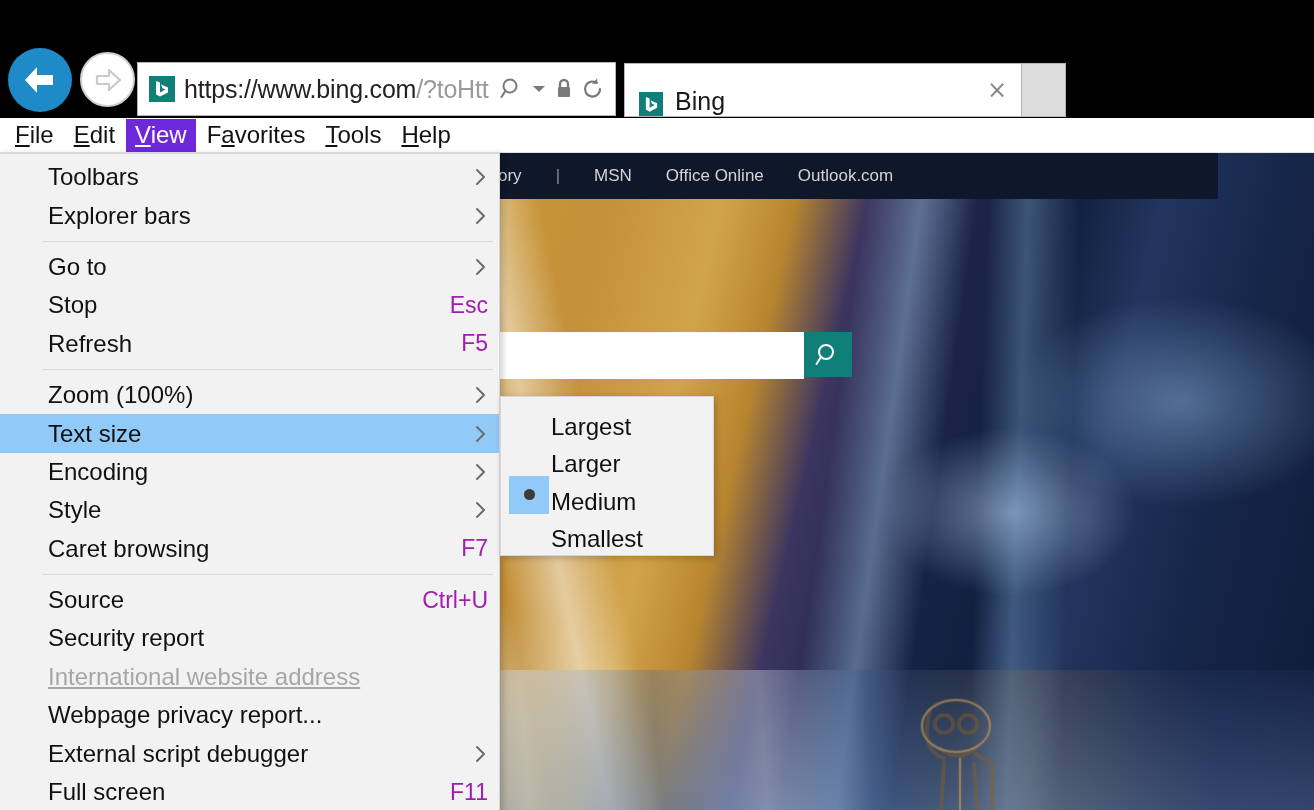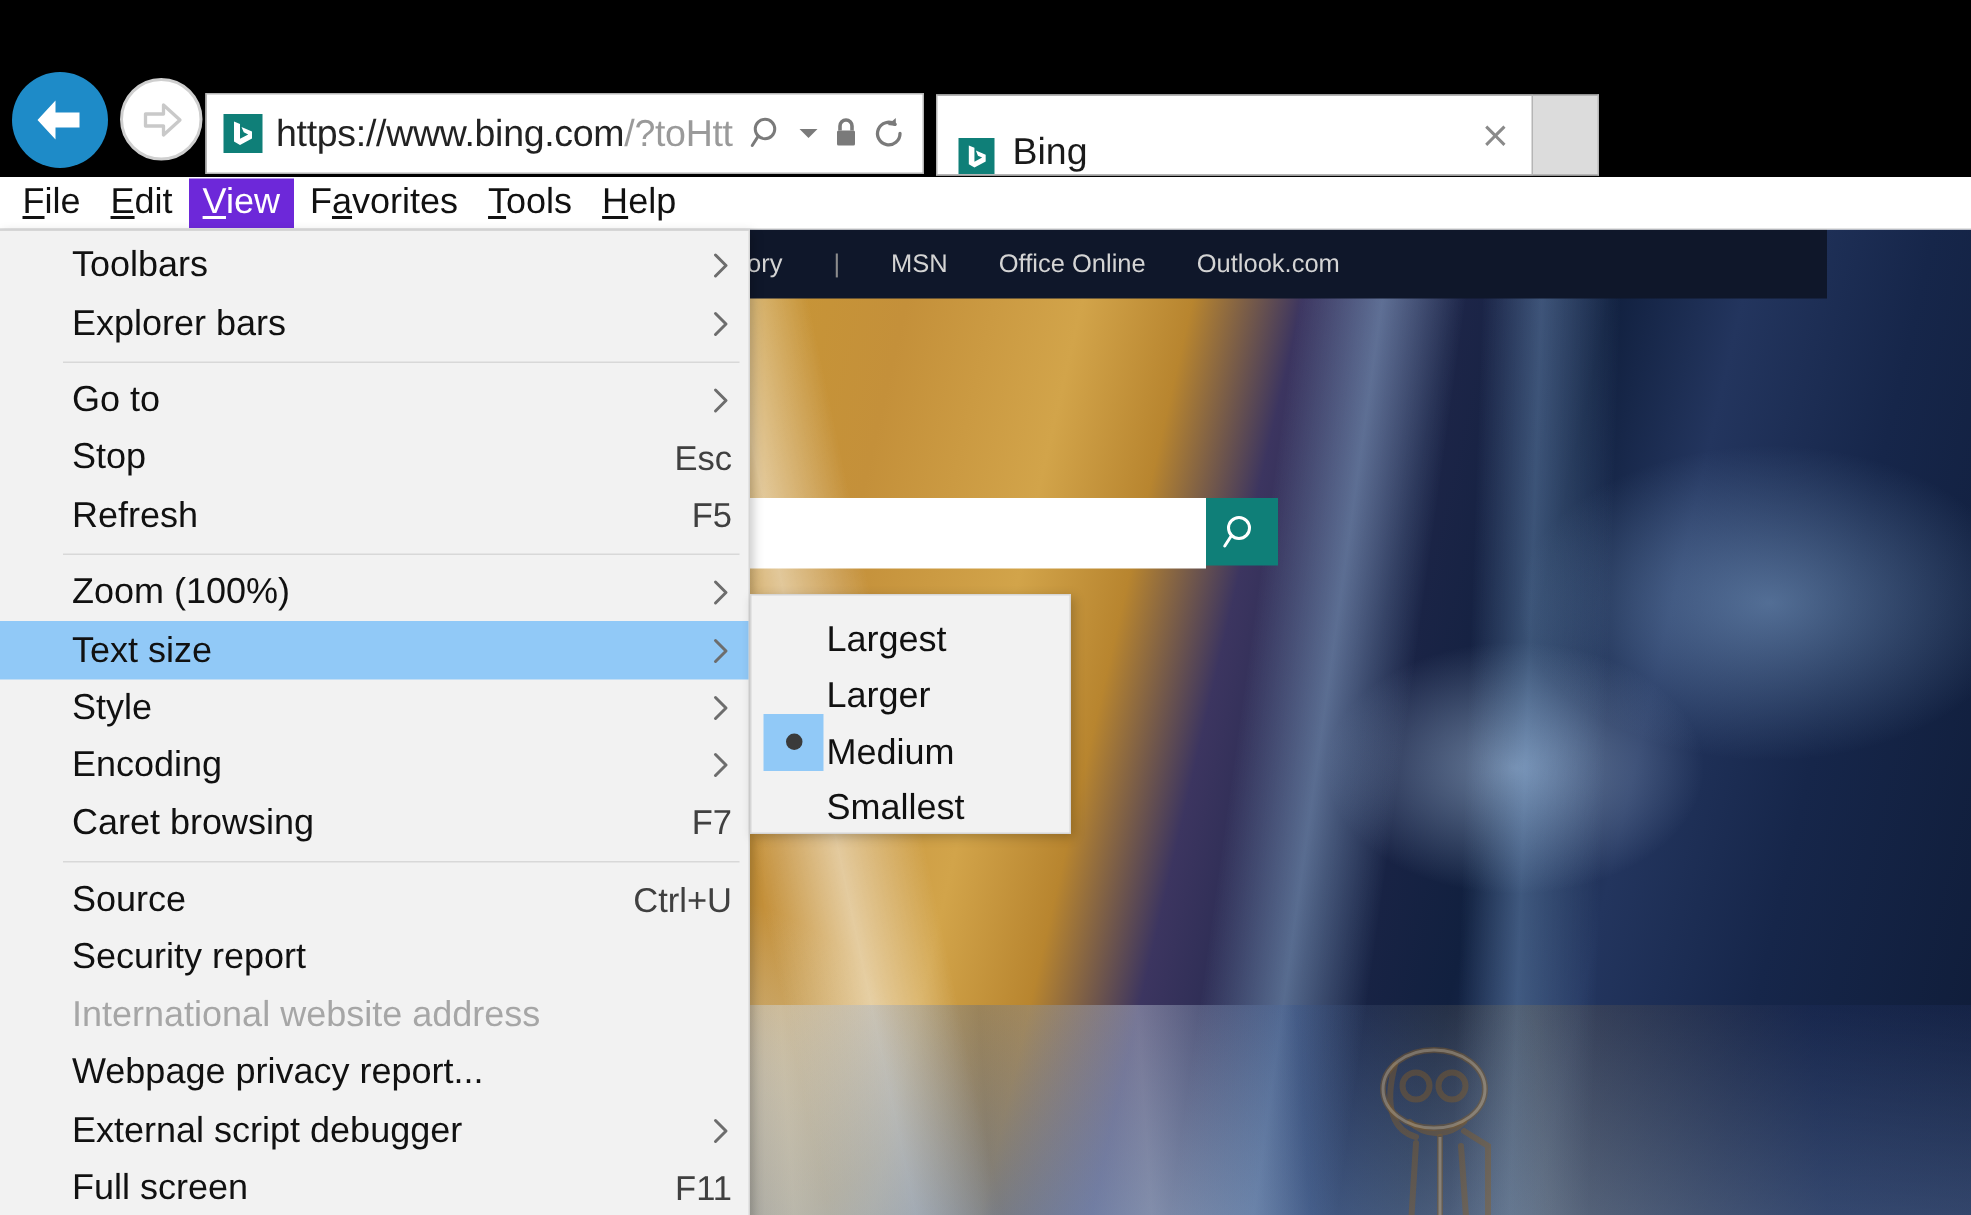--- a/index.html
+++ b/index.html
@@ -276,25 +276,25 @@
     box-sizing: border-box;
     padding-left: 48px;
     padding-right: 11px;
   }
   .mi .mi-label {
     font-size: 24px;
     color: #111111;
     white-space: nowrap;
     line-height: 1;
   }
-  .mi.disabled .mi-label { color: #a6a6a6; }
+  .mi.disabled .mi-label { color: #a6a6a6; text-decoration: underline; }
   .mi .mi-accel {
     margin-left: auto;
     font-size: 23px;
-    color: #404040;
+    color: #a21caf;
     white-space: nowrap;
     line-height: 1;
   }
   .mi .mi-arrow {
     margin-left: auto;
     width: 16px;
     display: flex;
     align-items: center;
     justify-content: flex-end;
     color: #6d6d6d;
@@ -513,29 +513,29 @@
       </div>
       <div class="mi highlight">
         <span class="mi-label">Text size</span>
         <span class="mi-arrow">
           <svg width="14" height="20" viewBox="0 0 14 20">
             <path d="M3 3 L10 10 L3 17" fill="none" stroke="#6d6d6d" stroke-width="2" stroke-linecap="round" stroke-linejoin="round"></path>
           </svg>
         </span>
       </div>
       <div class="mi">
+        <span class="mi-label">Encoding</span>
+        <span class="mi-arrow">
+          <svg width="14" height="20" viewBox="0 0 14 20">
+            <path d="M3 3 L10 10 L3 17" fill="none" stroke="#6d6d6d" stroke-width="2" stroke-linecap="round" stroke-linejoin="round"></path>
+          </svg>
+        </span>
+      </div>
+      <div class="mi">
         <span class="mi-label">Style</span>
-        <span class="mi-arrow">
-          <svg width="14" height="20" viewBox="0 0 14 20">
-            <path d="M3 3 L10 10 L3 17" fill="none" stroke="#6d6d6d" stroke-width="2" stroke-linecap="round" stroke-linejoin="round"></path>
-          </svg>
-        </span>
-      </div>
-      <div class="mi">
-        <span class="mi-label">Encoding</span>
         <span class="mi-arrow">
           <svg width="14" height="20" viewBox="0 0 14 20">
             <path d="M3 3 L10 10 L3 17" fill="none" stroke="#6d6d6d" stroke-width="2" stroke-linecap="round" stroke-linejoin="round"></path>
           </svg>
         </span>
       </div>
       <div class="mi">
         <span class="mi-label">Caret browsing</span>
         <span class="mi-accel">F7</span>
       </div>

